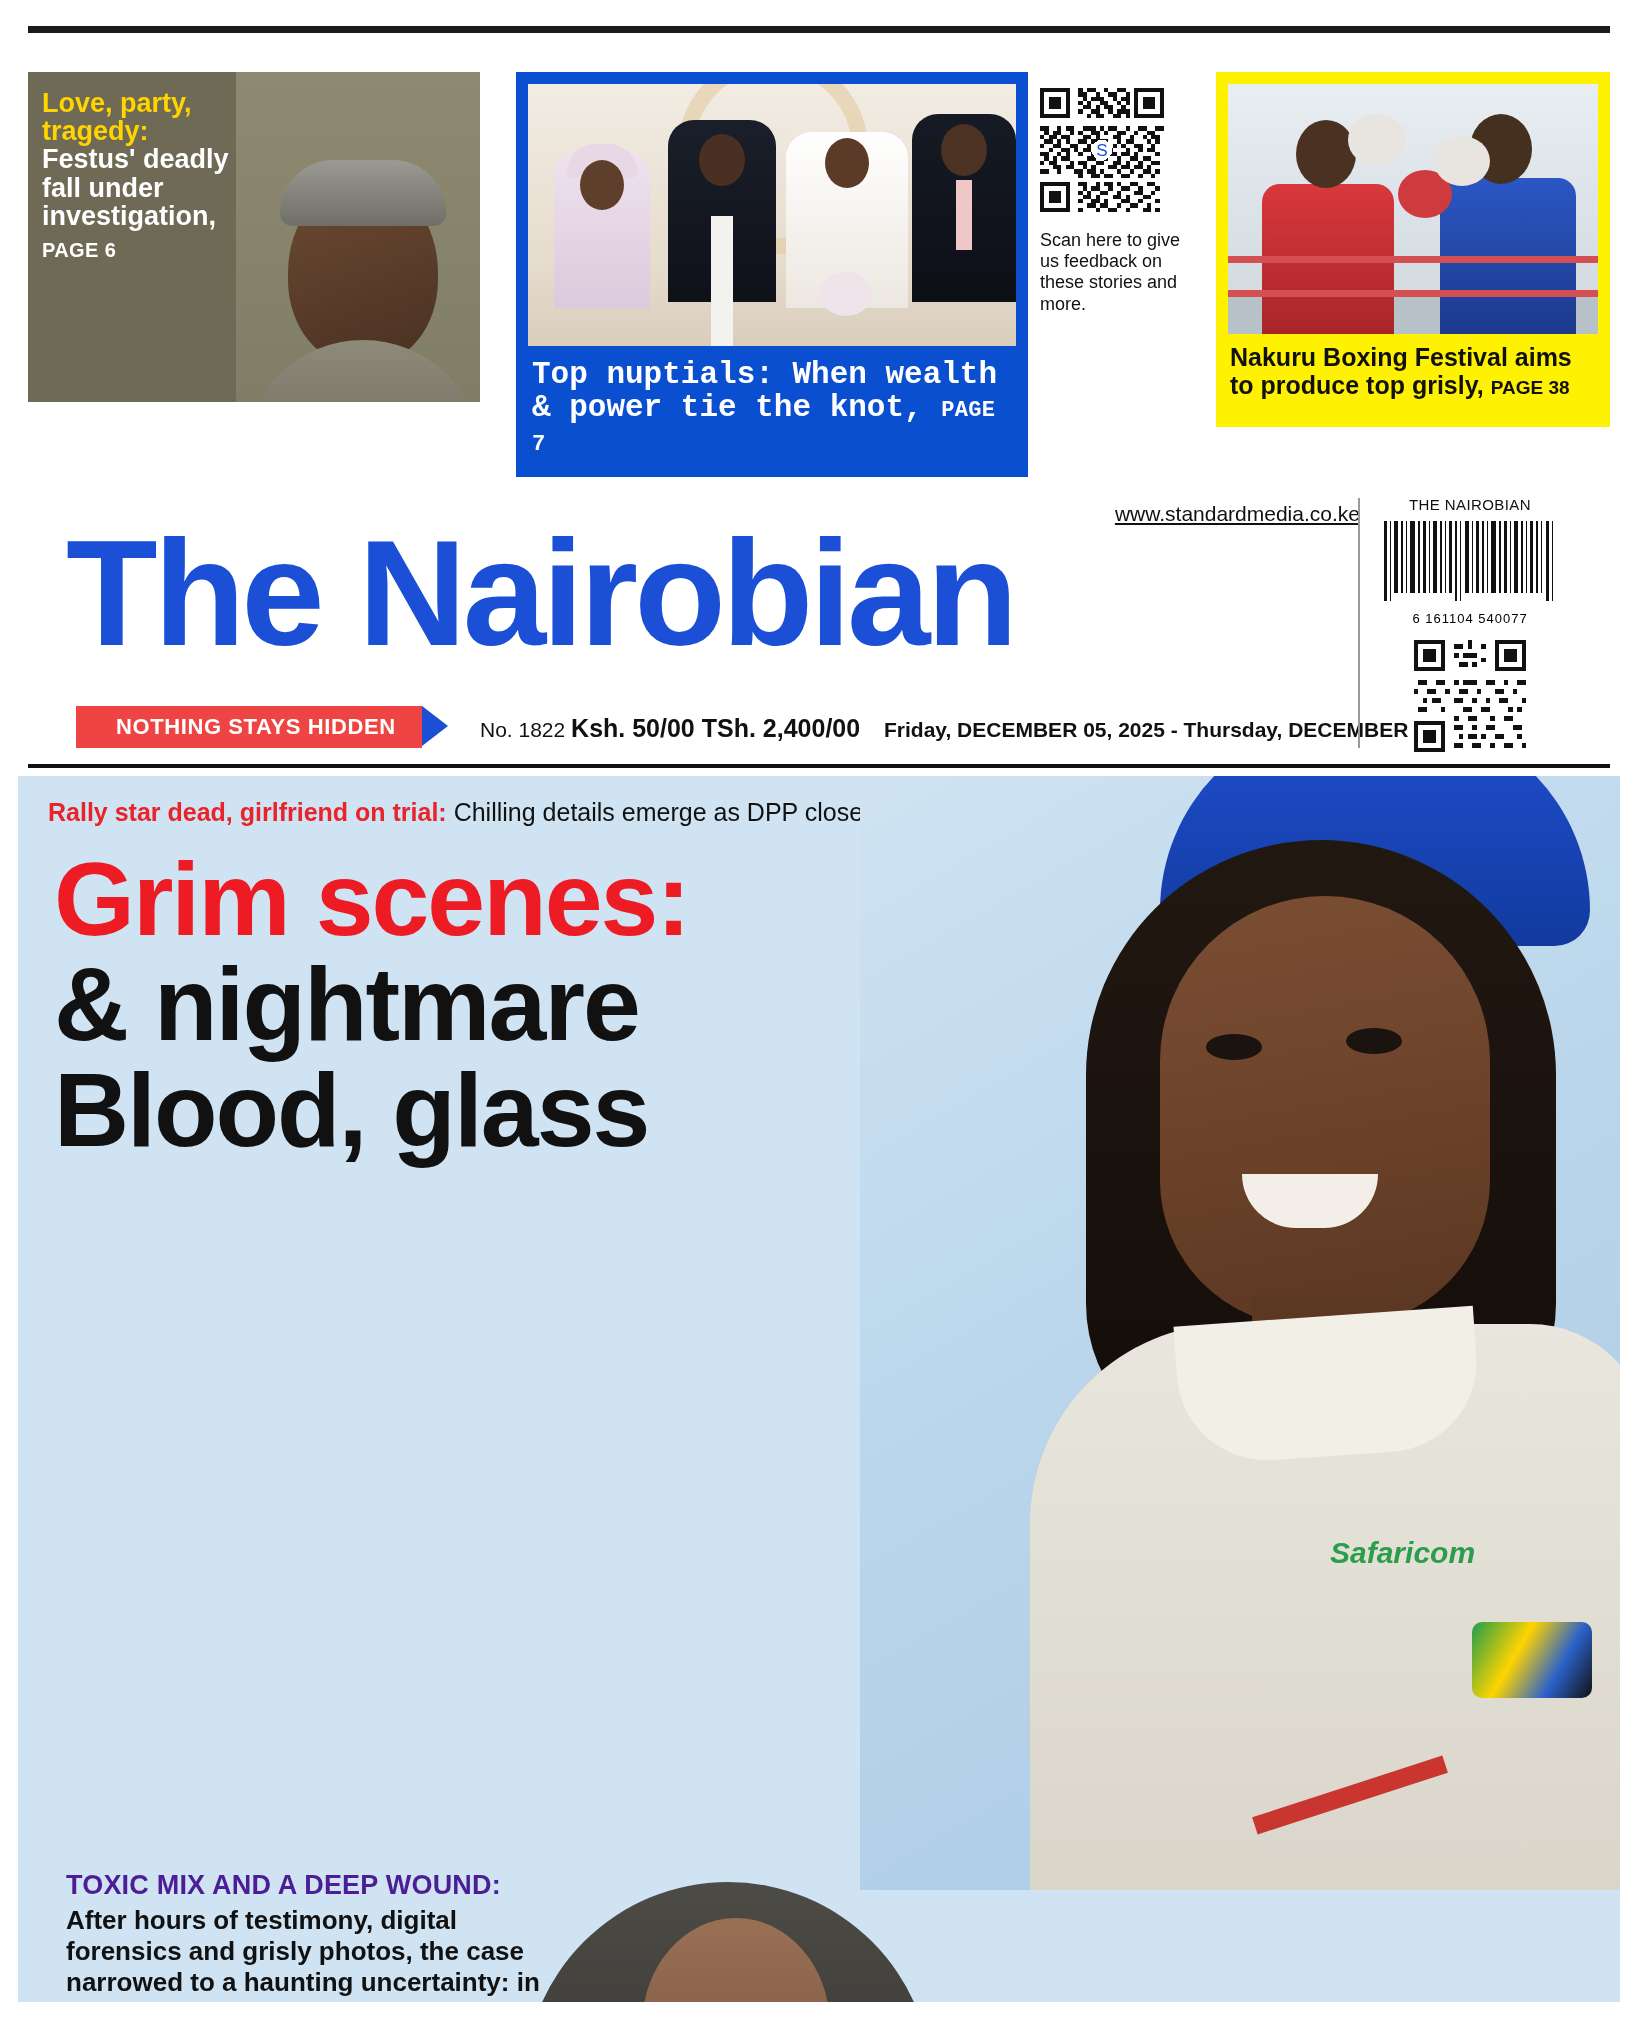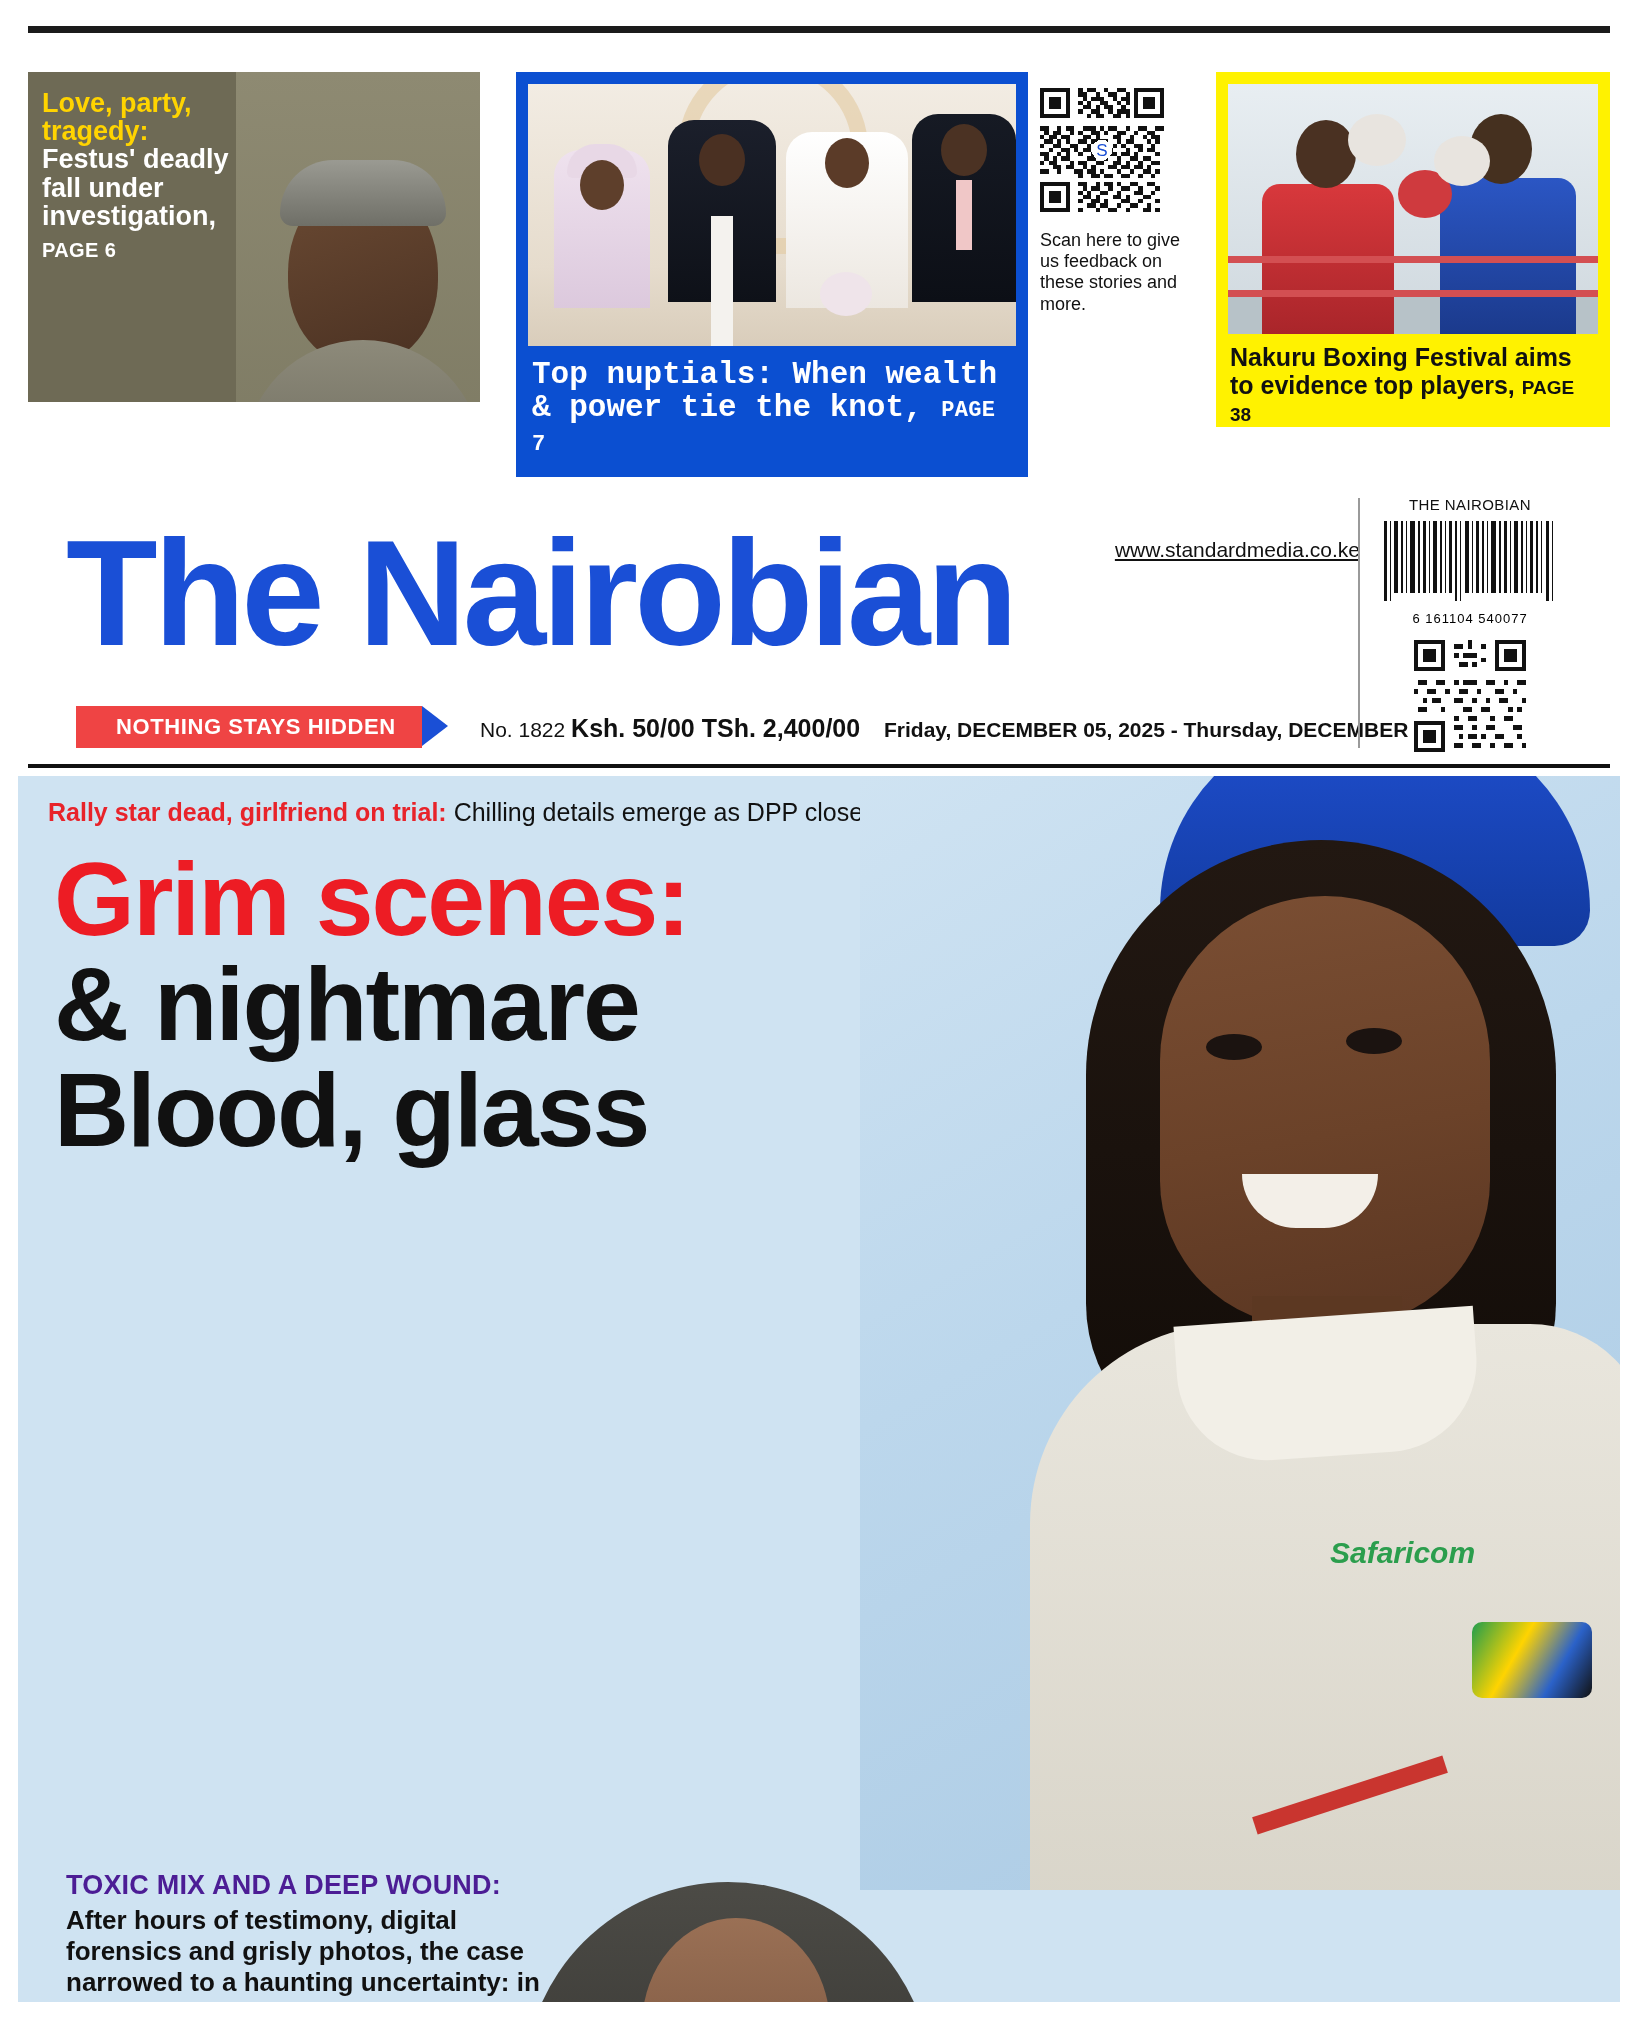--- a/index.html
+++ b/index.html
@@ -134,21 +134,21 @@
   .g3 { left: 206px; top: 52px; width: 56px; height: 50px; background: #e8e4df; }
   .promo-right .caption {
     color: #111; font-weight: 700; font-size: 25px; line-height: 1.1; padding: 10px 2px 0 2px;
   }
   .promo-right .caption .pg { font-size: 19px; }
 
   
   .masthead { position: absolute; left: 28px; top: 490px; width: 1582px; height: 272px; }
   .website {
     position: absolute; right: 250px; top: 12px; font-size: 21px; color: #111;
-    font-weight: 400; margin-top: 36px;
+    font-weight: 400;
   }
   .logo {
     position: absolute; left: 38px; top: 28px;
     font-family: "Liberation Sans", sans-serif;
     font-weight: 700; font-size: 150px; line-height: 1;
     color: #1a4fd6; letter-spacing: -4px;
   }
   .slogan-wrap { position: absolute; left: 48px; top: 216px; }
   .slogan {
     display: inline-block; background: #ef4444; color: #fff;
@@ -499,21 +499,21 @@
           <div class="body"></div>
           <div class="head"></div>
         </div>
       <div class="glove g1"></div>
         <div class="glove g2"></div>
         <div class="glove g3"></div>
       <div class="rope1"></div>
         <div class="rope2"></div>
     </div>
     <div class="caption">
-      <span>Nakuru Boxing Festival aims to evidence top players,</span>
+      <span>Nakuru Boxing Festival aims to produce top grisly,</span>
       <span class="pg">PAGE 38</span>
     </div>
   </div>
 </div>
 
 <div class="masthead">
   <a class="website" href="#">www.standardmedia.co.ke</a>
   <div class="logo">The Nairobian</div>
 
   <div class="slogan-wrap">

